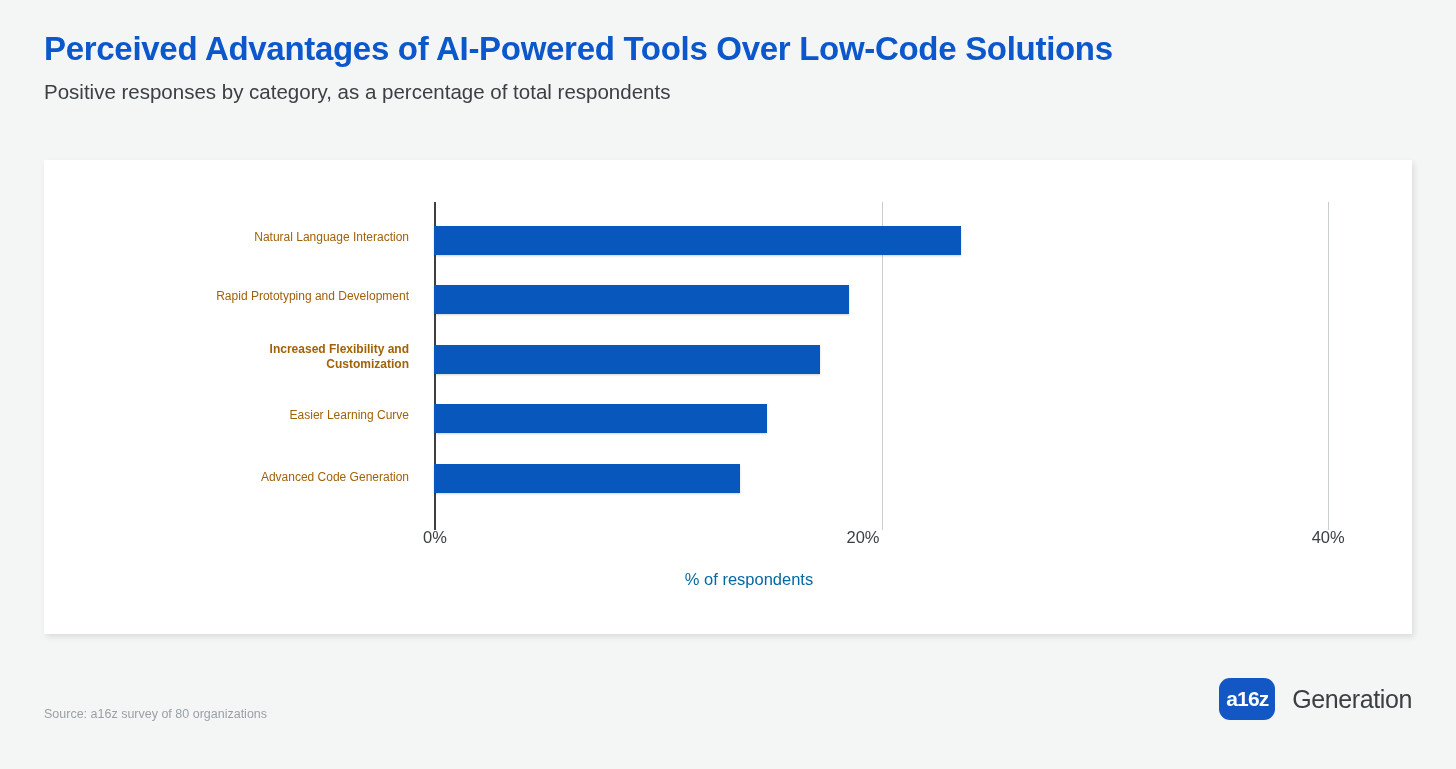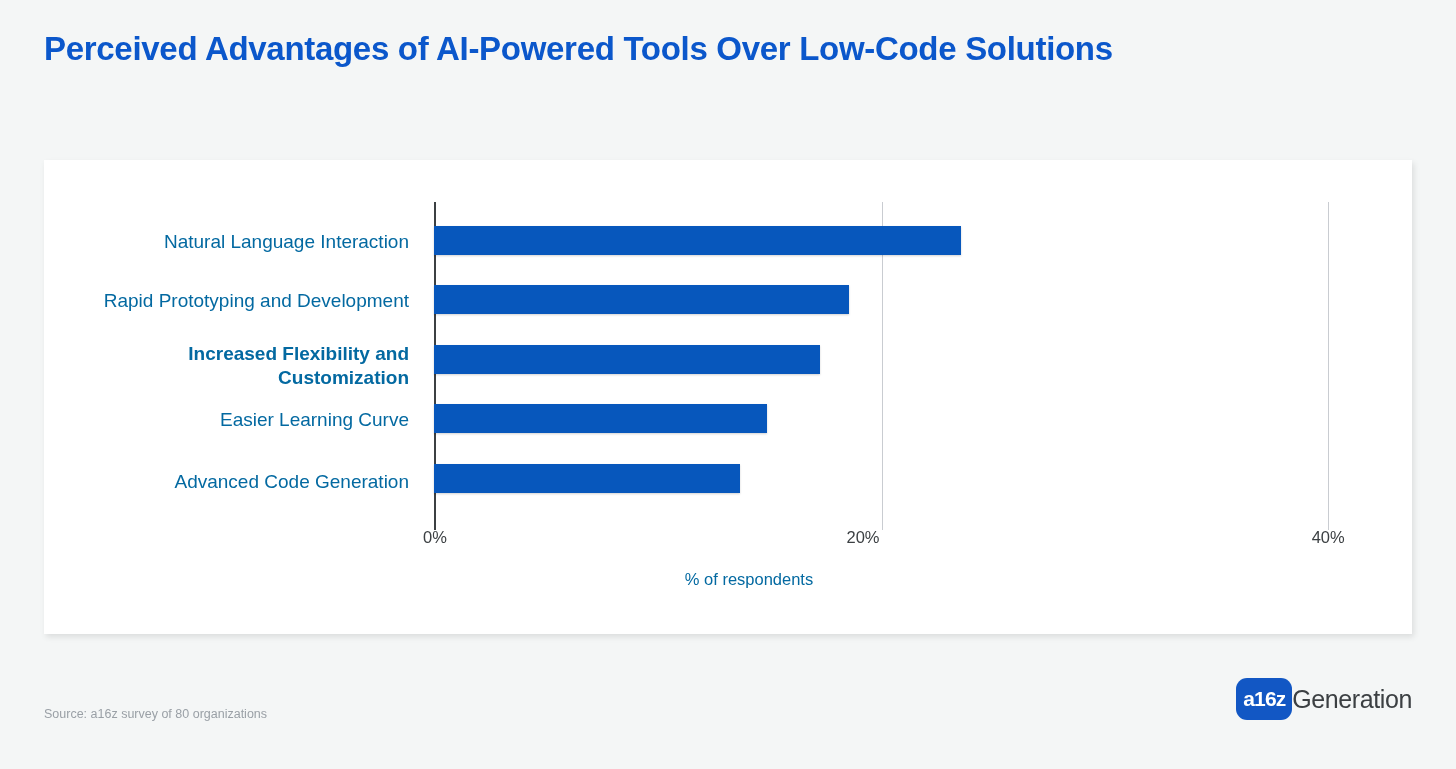--- a/index.html
+++ b/index.html
@@ -88,22 +88,22 @@
     height: 29px;
     background: #0757bc;
     box-shadow: 0 1px 2px rgba(0,0,0,0.18);
   }
 
   
   .cat-label {
     position: absolute;
     right: 1003px;           
     text-align: right;
-    font-size: 19px;
-    color: #0369a1;
+    font-size: 12px;
+    color: #a16207;
     line-height: 1.25;
     white-space: pre-line;
   }
 
   
   .tick-label {
     position: absolute;
     top: 368px;
     font-size: 16.5px;
     color: #3c4043;
@@ -130,21 +130,21 @@
     color: #9aa0a6;
     white-space: nowrap;
   }
 
   .logo {
     position: absolute;
     right: 44px;
     top: 678px;
     display: flex;
     align-items: center;
-    gap: 0;
+    gap: 17px;
   }
   .logo-mark {
     width: 56px;
     height: 42px;
     background: #1257c4;
     border-radius: 11px;
     display: flex;
     align-items: center;
     justify-content: center;
     color: #ffffff;
@@ -158,20 +158,21 @@
     letter-spacing: -0.4px;
   }
 </style>
 </head>
 <body>
 
 <div class="page">
 
   <div class="header">
     <h1 class="chart-title">Perceived Advantages of AI-Powered Tools Over Low-Code Solutions</h1>
+    <p class="chart-subtitle">Positive responses by category, as a percentage of total respondents</p>
   </div>
 
   <div class="card">
     <div class="plot" id="plot">
         <div class="axis-line" style="left: 390px;"></div>
         <div class="tick-label" style="left: 391px;">0%</div>
         <div class="gridline" style="left: 837.6px;"></div>
         <div class="tick-label" style="left: 819px;">20%</div>
         <div class="gridline" style="left: 1284.2px;"></div>
         <div class="tick-label" style="left: 1284.2px;">40%</div>

